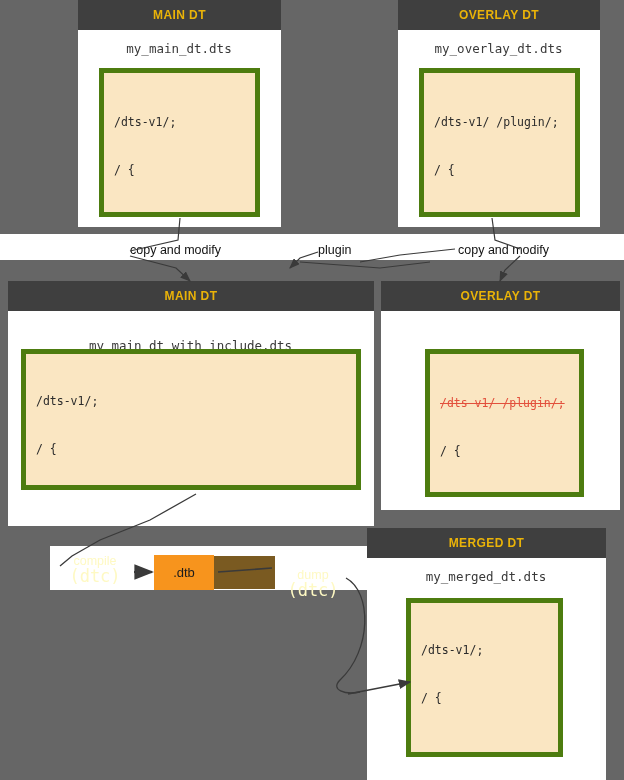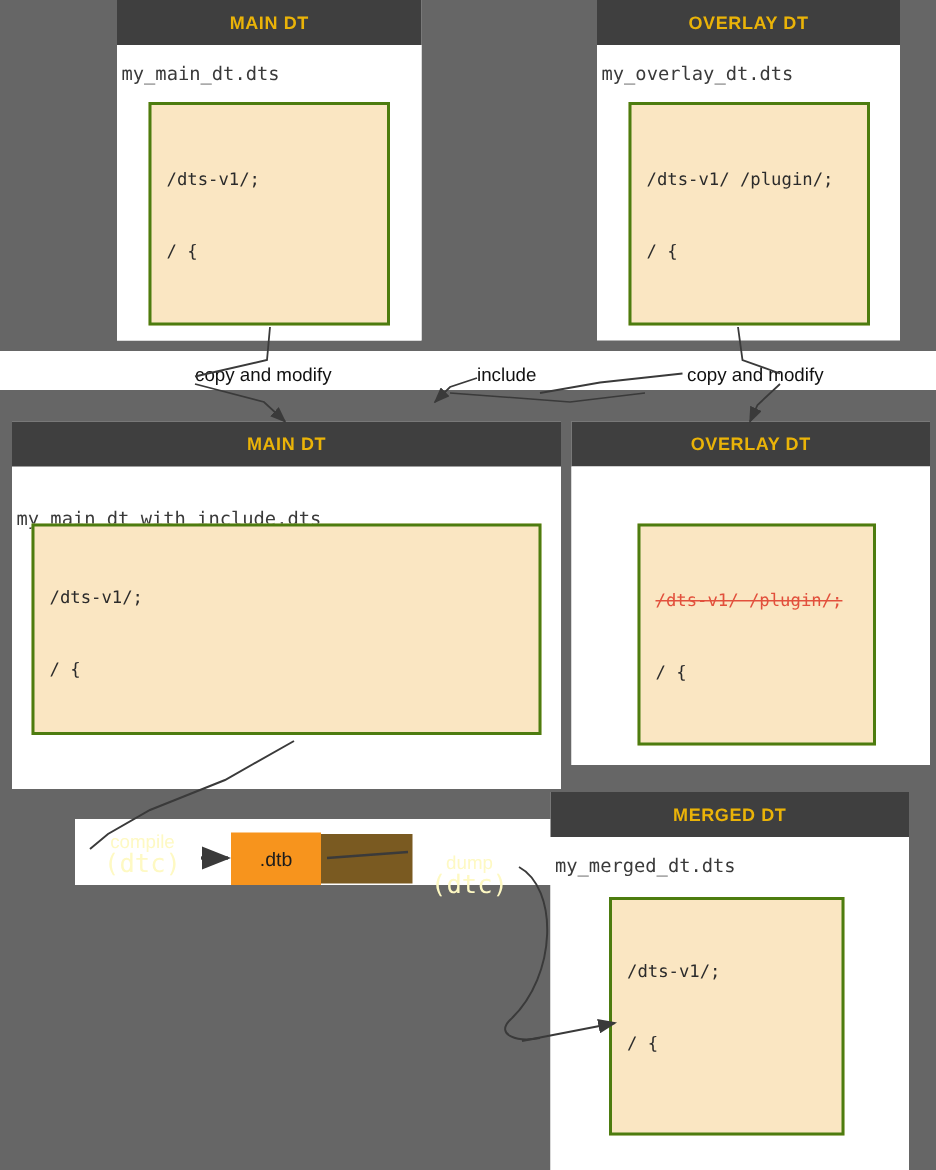--- a/index.html
+++ b/index.html
@@ -39,30 +39,31 @@
     line-height: 30px;
     height: 30px;
     box-sizing: border-box;
   }
   .panel-body {
     background: #ffffff;
     padding: 0;
     box-sizing: border-box;
   }
   .file-name {
+    text-align: center;
     font-family: "DejaVu Sans Mono", "Liberation Mono", monospace;
     font-size: 12.5px;
     color: #3a3a3a;
     padding: 11px 4px 8px 3px;
     letter-spacing: 0px;
     white-space: nowrap;
   }
   .code-box {
     background: #fae6c2;
-    border: 2px solid #4d7c0f;
+    border: 5px solid #4d7c0f;
     font-family: "DejaVu Sans Mono", "Liberation Mono", monospace;
     font-size: 11.5px;
     color: #2b2b2b;
     box-sizing: border-box;
     padding: 14px 0 10px 10px;
     line-height: 1.0;
     white-space: pre;
     overflow: hidden;
   }
   .code-line {
@@ -160,21 +161,21 @@
         <span class="code-line ellipsis">  …</span>
         
       </div>
     </div>
   </div>
 
   <div class="band" style="left:0px; top:234px; width:624px; height:26px;"></div>
 
   <div class="band-label" style="left:130px; top:243px;">copy and modify</div>
 
-  <div class="band-label" style="left:318px; top:243px;">include</div>
+  <div class="band-label" style="left:318px; top:243px;">plugin</div>
 
   <div class="band-label" style="left:458px; top:243px;">copy and modify</div>
 
   <div class="panel" style="left:8px; top:281px; width:366px; height:229px;">
     <div class="panel-header">MAIN DT</div>
     <div class="panel-body" style="height:199px;margin-top:16px;">
       <div class="file-name">my_main_dt_with_include.dts</div>
       <div class="code-box" style="position:absolute; left:13px; top:68px; width:340px; height:141px; padding-top:12px;">
         <span class="code-line">/dts-v1/;</span>
         <span class="code-line">/ {</span>

